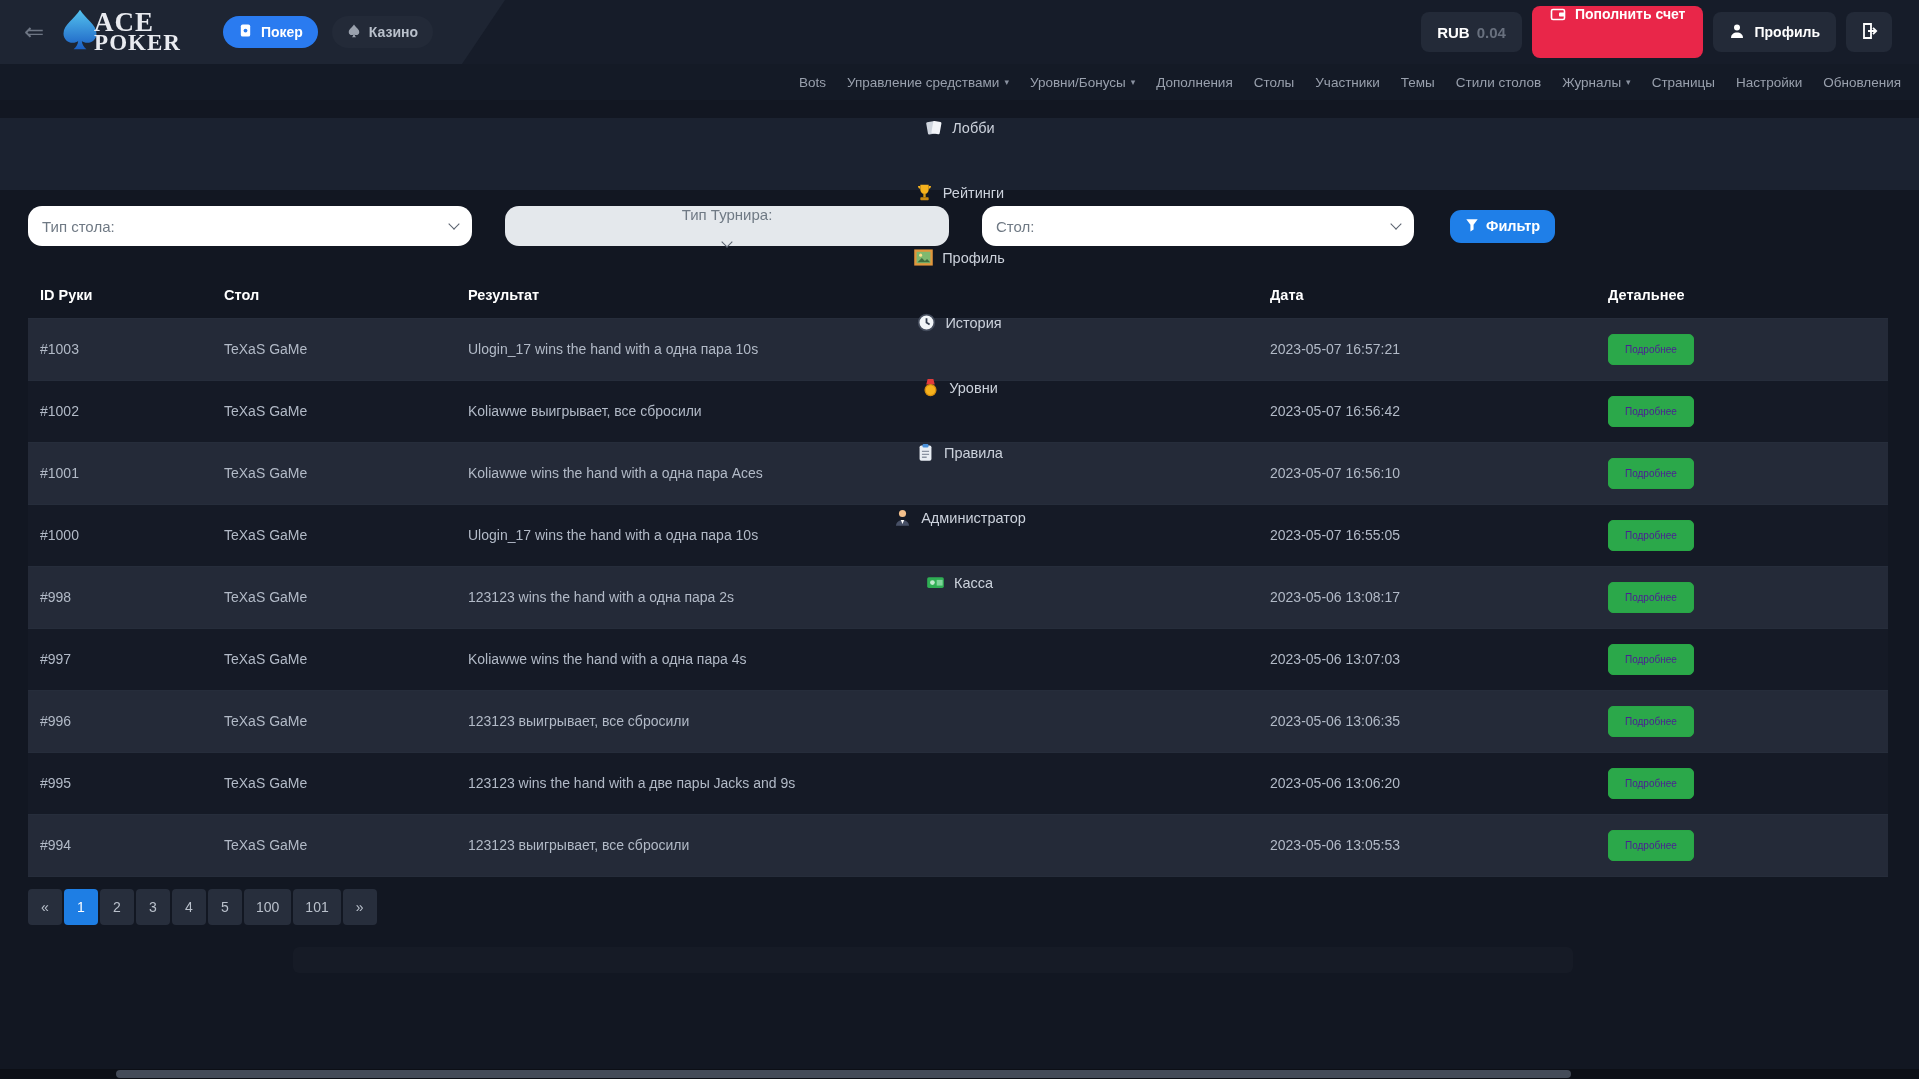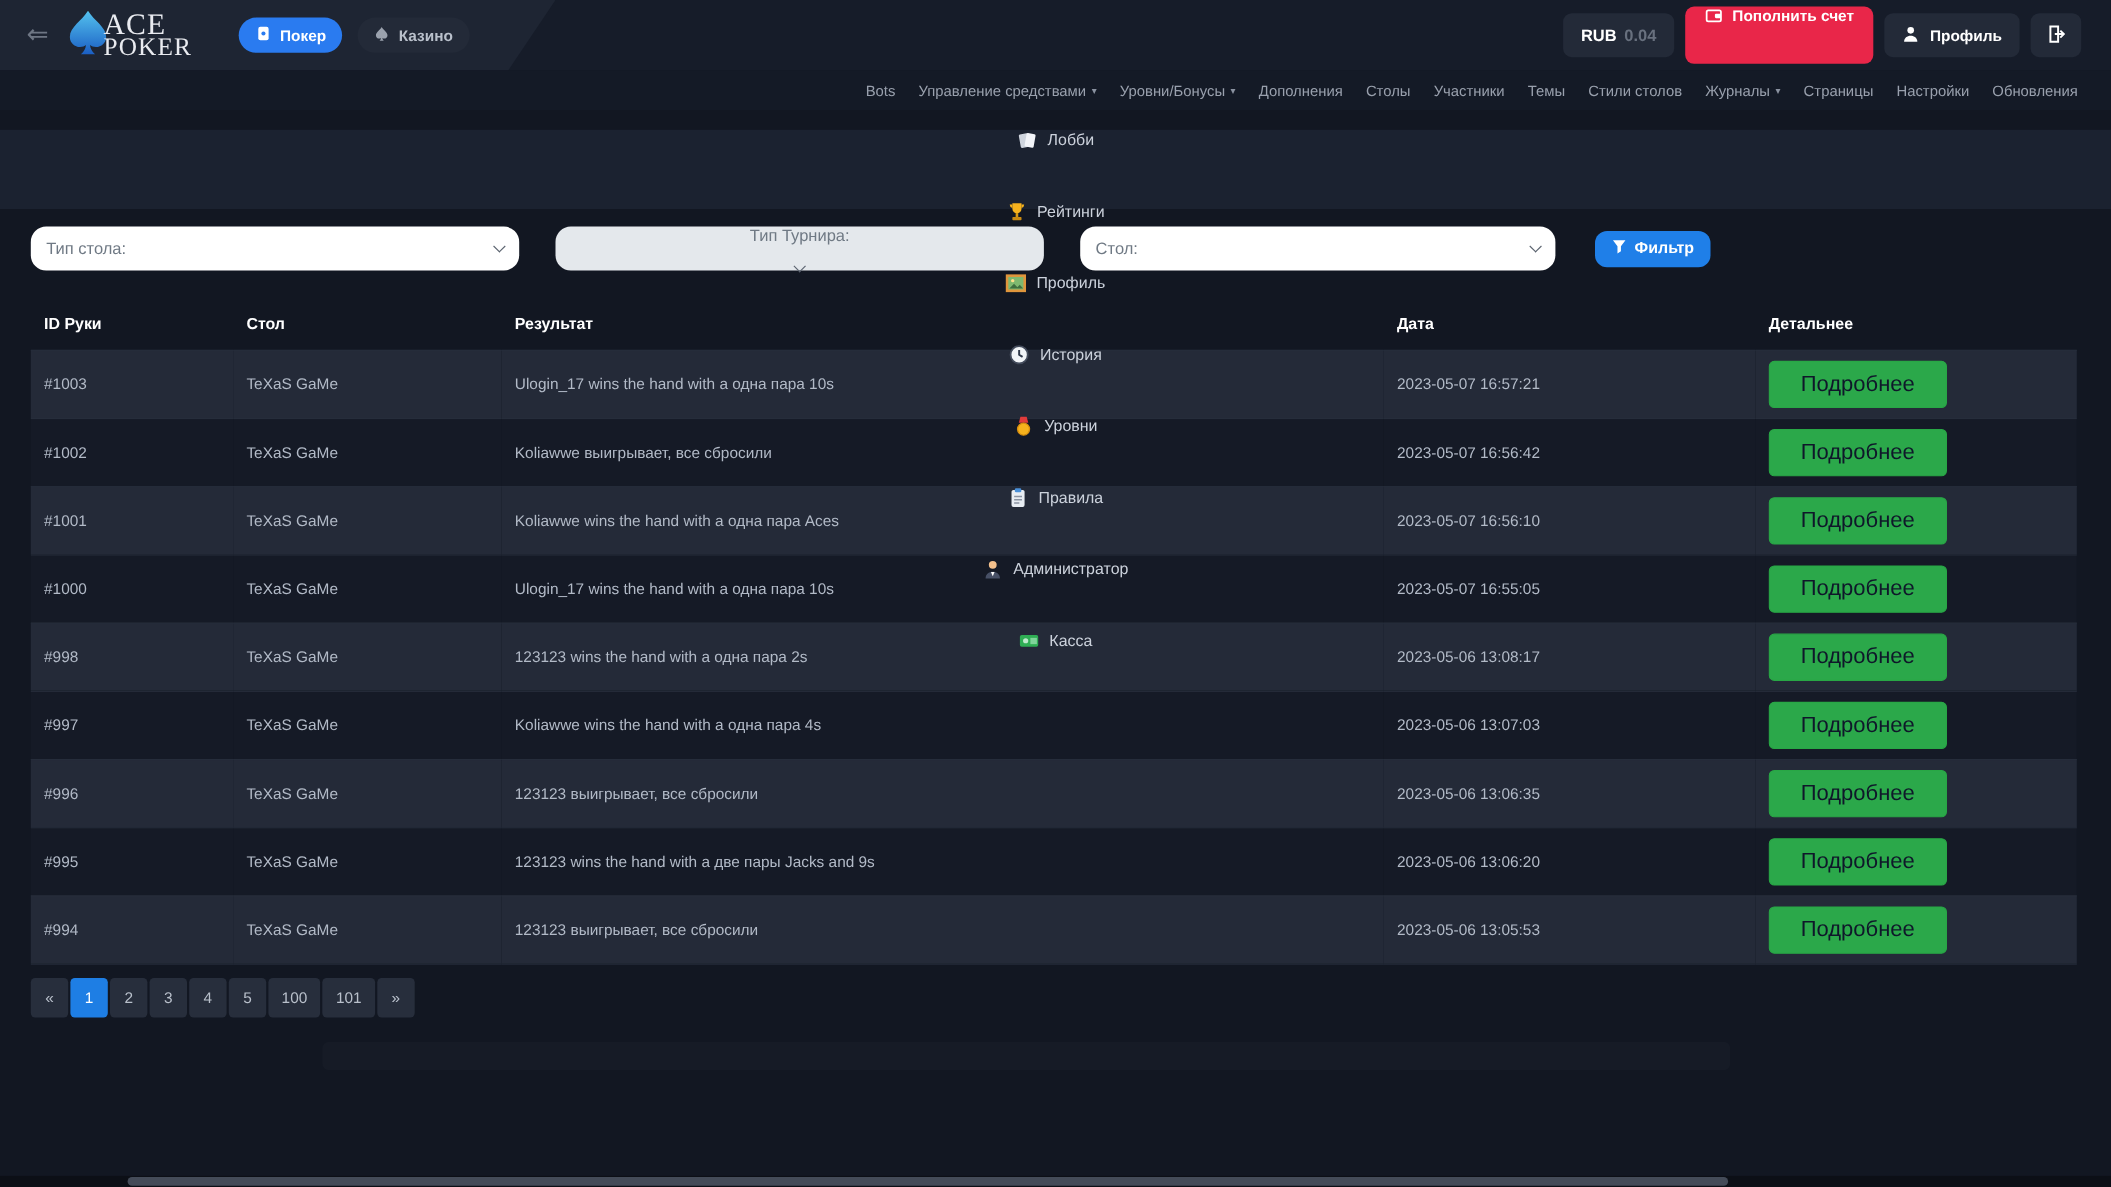--- a/index.html
+++ b/index.html
@@ -10,40 +10,40 @@
     position:relative;
     color:#b2bac7;
   }
   
   .app-header{ height:64px; background:#161c29; display:flex; align-items:center; position:relative; padding-right:27px;}
   .logo-panel{ position:absolute; left:0; top:0; width:520px; height:64px; background:#1e2533;
                clip-path:polygon(0 0,505px 0,462px 64px,0 64px);}
   .collapse-btn{ margin-left:24px; z-index:1; background:none; border:none; color:#6e7684; font-size:24px; line-height:1; cursor:pointer;}
   .logo{ display:flex; align-items:center; margin-left:14px; z-index:1; cursor:pointer;}
   .logo svg{ margin-right:-8px; }
-  .logo-text{ font-family:"Liberation Serif", serif; color:#e9ebf0; text-align:left;}
+  .logo-text{ font-family:"Liberation Serif", serif; color:#e9ebf0; text-align:left;font-weight:bold;}
   .logo-line1{ font-size:27px; line-height:22px; letter-spacing:1px;}
   .logo-line2{ font-size:23px; line-height:20px; letter-spacing:1px;}
   .mode-pills{ display:flex; gap:14px; margin-left:42px; z-index:1;align-items:center;}
   .pill{ height:32px; border-radius:16px; display:flex; align-items:center; gap:8px; padding:0 15px;
          font-size:14px; font-weight:bold; border:none; cursor:pointer;}
   .pill.active{ background:#2a7bf0; color:#fff;}
   .pill.inactive{ background:#232a38; color:#b9c0cb;}
   .header-right{ margin-left:auto; display:flex; align-items:center; gap:10px;}
   .balance{ height:40px; border-radius:8px; background:#232a38; display:flex; align-items:center; gap:7px;
             padding:0 16px; font-size:15px; font-weight:bold; color:#fff; cursor:default;}
   .balance-amount{ color:#68707e;}
   .btn-red{ height:52px; border-radius:8px; background:#e92649; color:#fff; font-weight:bold; font-size:14px;
             display:flex; align-items:flex-start; gap:9px; padding:0 18px; border:none; cursor:pointer;}
   .btn-dark{ height:40px; border-radius:8px; background:#232a38; color:#fff; font-weight:bold; font-size:14px;
              display:flex; align-items:center; gap:9px; padding:0 16px; border:none; cursor:pointer;}
   .btn-square{ width:46px; justify-content:center; padding:0;}
   
   .main-nav{ height:36px; background:#141a26; display:flex; justify-content:flex-end; align-items:center;
-             gap:21px; padding-right:30px; font-size:13.5px; color:#99a0ad;}
+             gap:21px; padding-right:18px; font-size:13.5px; color:#99a0ad;}
   .nav-item{ display:flex; align-items:center; gap:5px; cursor:pointer; white-space:nowrap;}
   .caret{ font-size:9px; color:#8a92a0;}
   
   .tabstrip{ margin-top:18px; height:72px; background:#1b2230; display:flex; align-items:center;
              gap:46px; padding:0 44px;flex-direction:column;}
   .tab{ display:flex; align-items:center; gap:9px; color:#ccd2dc; font-size:14.5px; cursor:pointer; white-space:nowrap;}
   .tab-icon{ width:19px; height:19px; display:inline-flex;}
   .tab-icon svg{ width:19px; height:19px;}
   
   main{ padding:0 28px;}
@@ -57,22 +57,22 @@
   .btn-filter{ height:33px; padding:0 15px; background:#1f7fe8; border:none; border-radius:11px; color:#fff;
                font-weight:bold; font-size:14.5px; display:flex; align-items:center; gap:7px; cursor:pointer;}
   
   table.hands{ margin-top:26px; width:1860px; border-collapse:collapse; font-size:14px;}
   table.hands thead th{ text-align:left; color:#fff; font-weight:bold; height:46px; padding:0 12px; font-size:14.5px;}
   table.hands tbody td{ height:62px; padding:0 12px; color:#b2bac7;}
   table.hands tbody tr{ border-top:1px solid #262d3b;}
   table.hands tbody tr:last-child{ border-bottom:1px solid #262d3b;}
   table.hands tbody tr:nth-child(odd){ background:#242a38;}
   table.hands tbody tr:nth-child(even){ background:#151a26;}
-  .btn-more{ background:#2ba84a; border:1px solid #28a745; color:#0f172a; font-size:20px;
-             padding:9px 28px; border-radius:5px; cursor:pointer;}
+  .btn-more{ background:#2ba84a; border:1px solid #28a745; color:#4c1d95; font-size:10px;
+             padding:9px 16px; border-radius:5px; cursor:pointer;}
   
   .pagination{ margin-top:12px; display:flex;}
   .page-btn{ min-width:34px; height:36px; padding:0 12px; background:#272e3c; color:#b9c0cb;
              display:flex; align-items:center; justify-content:center; font-size:14px;
              margin-right:2px; border-radius:4px; border:none; cursor:pointer;}
   .page-btn.active{ background:#1e7ee4; color:#fff;}
   
   .footer-bar{ margin:22px 0 0 265px; width:1280px; height:26px; background:rgba(255,255,255,0.02); border-radius:6px;}
   .hscroll-track{ position:absolute; left:0; right:0; bottom:0; height:10px; background:#0c0f16;}
   .hscroll-thumb{ position:absolute; left:116px; top:1px; height:8px; width:1455px; background:#444b58; border-radius:4px; cursor:grab;}

